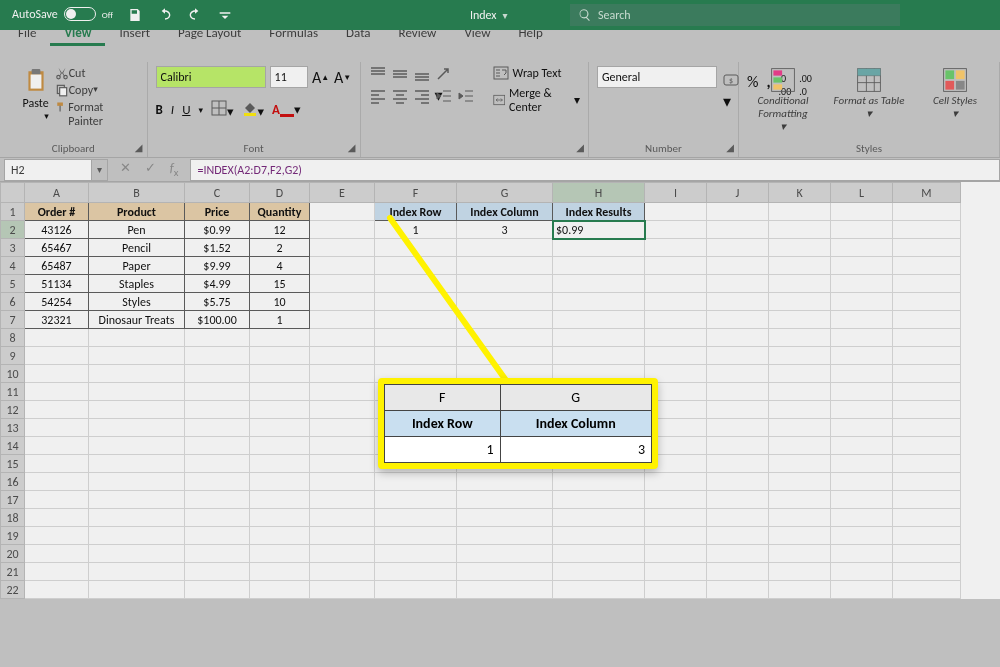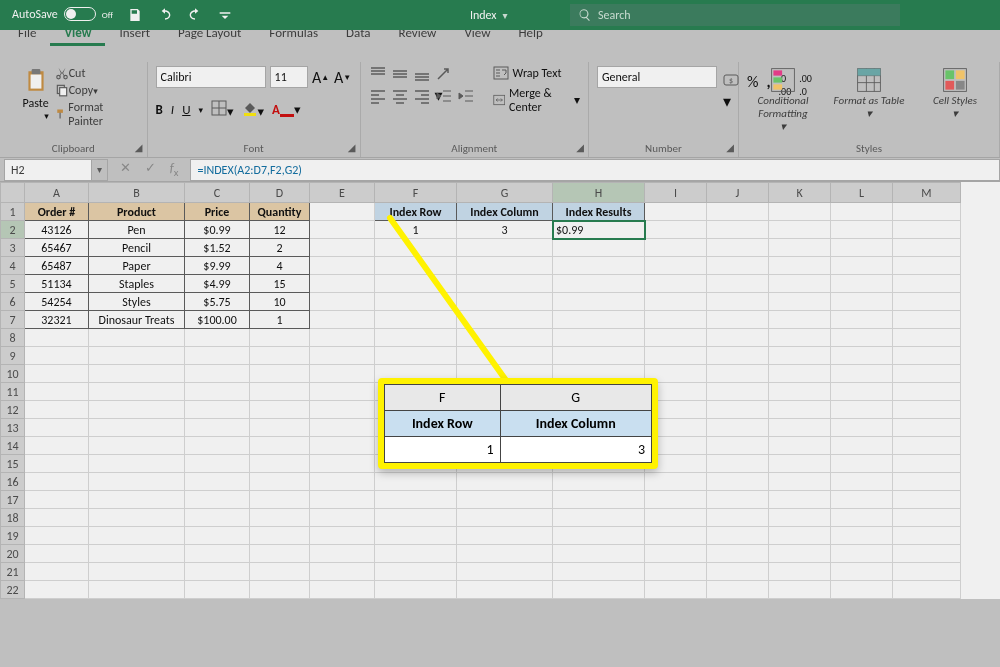--- a/index.html
+++ b/index.html
@@ -33,27 +33,27 @@
   .group { border-right:1px solid #b0b0b0; display:flex; flex-direction:column; justify-content:space-between; padding:4px 8px 2px 8px; position:relative;}
   .group .body { flex:1; display:flex; gap:6px; }
   .group .label { text-align:center; font-size:11px; color:#555; padding-top:2px;}
   .group .launcher { position:absolute; bottom:3px; right:4px; font-size:10px; color:#555; }
 
   
   .paste { display:flex; flex-direction:column; align-items:flex-end; justify-content:flex-start; width:42px; }
   .paste svg { width:26px; height:30px; }
   .paste span { font-size:12px; }
   .cliplines { display:flex; flex-direction:column; gap:3px; font-size:12px; color:#333; }
-  .cliplines div { display:flex; align-items:center; }
+  .cliplines div { display:flex; align-items:flex-start; }
   .cliplines svg { width:14px; height:14px; }
 
   
   .fontgroup .row { display:flex; align-items:center; gap:4px; }
   .fontgroup .row2 { margin-top:6px; display:flex; align-items:center; gap:8px; font-size:13px; }
-  .fontbox { width:110px; height:22px; background:#ffffff; border:1px solid #aaa; font-size:12px; padding:2px 4px;}
+  .fontbox { width:110px; height:22px; background:#bef264; border:1px solid #aaa; font-size:12px; padding:2px 4px;}
   .sizebox { width:38px; height:22px; background:#fff; border:1px solid #aaa; font-size:12px; text-align:left; padding:2px 4px;}
   .sbtn { width:18px; height:18px; display:flex; align-items:center; justify-content:center; border:1px solid transparent;}
   .bold{font-weight:bold;}
   .ital{font-style:italic;}
   .und{text-decoration:underline;}
 
   
   .aligngroup .row{display:flex;gap:4px;align-items:center;}
   .aligngroup .row + .row{margin-top:6px;}
   .aln{width:18px;height:16px;}
@@ -70,21 +70,21 @@
   .styles .body{gap:14px;font-style:italic;}
   .stylebtn{display:flex;flex-direction:column;align-items:center;font-size:11px;color:#333;width:72px;text-align:center;}
   .stylebtn svg{width:28px;height:28px;}
 
   
   .fnbar { height:24px; background:#c8c8c8; border-bottom:1px solid #aaa; display:flex; align-items:center; }
   .namebox { width:88px; height:22px; background:#fff; border:1px solid #aaa; margin-left:4px; font-size:12px; padding:2px 6px; color:#333;}
   .nbdd { width:16px; height:22px; border:1px solid #aaa; border-left:none; display:flex; align-items:center; justify-content:center; font-size:10px; color:#555;}
   .fnbtns { display:flex; gap:14px; padding:0 12px; color:#888;}
   .fnbtns span{font-size:13px;}
-  .formulabar { flex:1; height:22px; background:#fff; border:1px solid #aaa; font-size:12px; padding:2px 6px; color:#0369a1;}
+  .formulabar { flex:1; height:22px; background:#fff; border:1px solid #aaa; font-size:12px; padding:2px 6px; color:#701a75;}
 
   
   .grid { position:relative; background:#fff; }
   .grid table { border-collapse:collapse; }
   .colhdr td { background:#d6d6d6; border:1px solid #bbb; text-align:center; font-size:12px; color:#444; height:20px;}
   .corner { width:24px; background:#d6d6d6; border:1px solid #bbb;}
   .rowhdr { width:24px; background:#d6d6d6; border:1px solid #bbb; text-align:center; font-size:12px; color:#444;}
   .cell { border:1px solid #d9d9d9; height:18px; font-size:12px; padding:0 3px; color:#000;}
   .c-A{width:64px;} .c-B{width:96px;} .c-C{width:65px;} .c-D{width:60px;} .c-E{width:65px;}
   .c-F{width:82px;} .c-G{width:96px;} .c-H{width:92px;} .c-I{width:62px;} .c-J{width:62px;}
@@ -279,21 +279,20 @@
                 <path d="M3 4h4M3 7h4M3 10h4M9 4h4v3l-2 2" stroke="#555" fill="none"></path>
               </svg>
               <span>Wrap Text</span>
             </div>
         <div><svg viewBox="0 0 16 14">
                 <rect x="1" y="1" width="14" height="12" fill="none" stroke="#555"></rect>
                 <path d="M4 7h8M4 7l2-2M4 7l2 2M12 7l-2-2M12 7l-2 2" stroke="#555" fill="none"></path>
               </svg><span>Merge &amp; Center</span> ▾</div>
       </div>
     </div>
-    <div class="label">Alignment</div>
     <div class="launcher">◢</div>
   </div>
 
   <div class="group" style="width:150px">
     <div class="body" style="flex-direction:row">
       <input class="numbox" value="General" style="">
       <div class="numbtns">
         <span><svg width="16" height="16" viewBox="0 0 16 16">
                 <rect x="1" y="3" width="14" height="10" rx="2" fill="none" stroke="#555"></rect>
                 <text x="8" y="11" text-anchor="middle" font-size="8" fill="#555">$</text>

